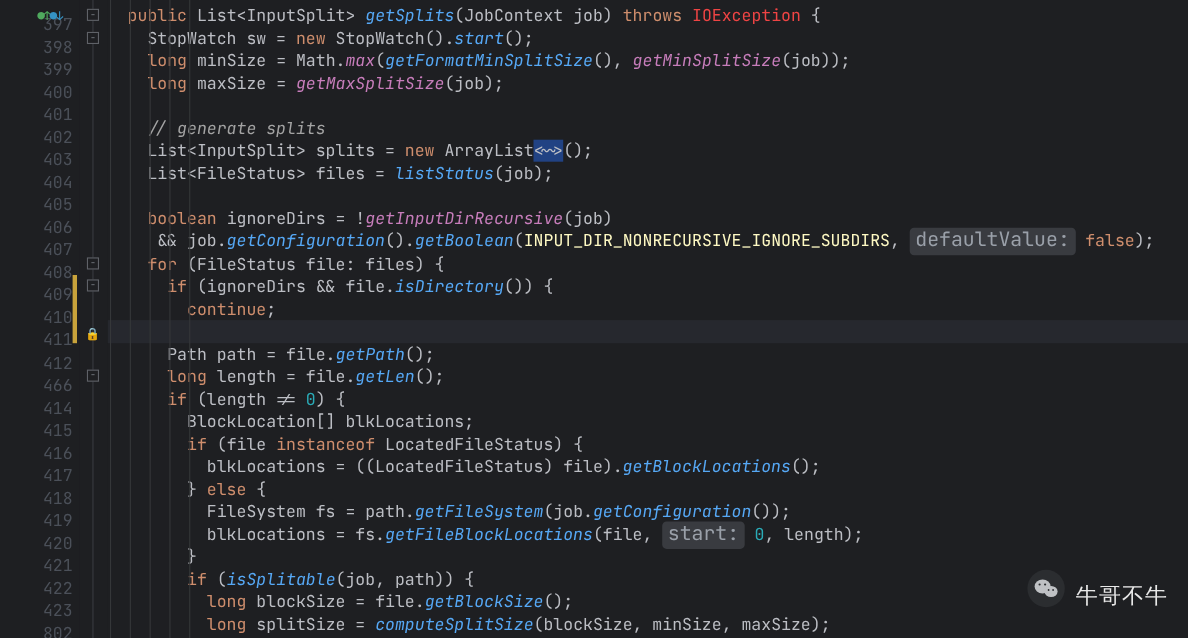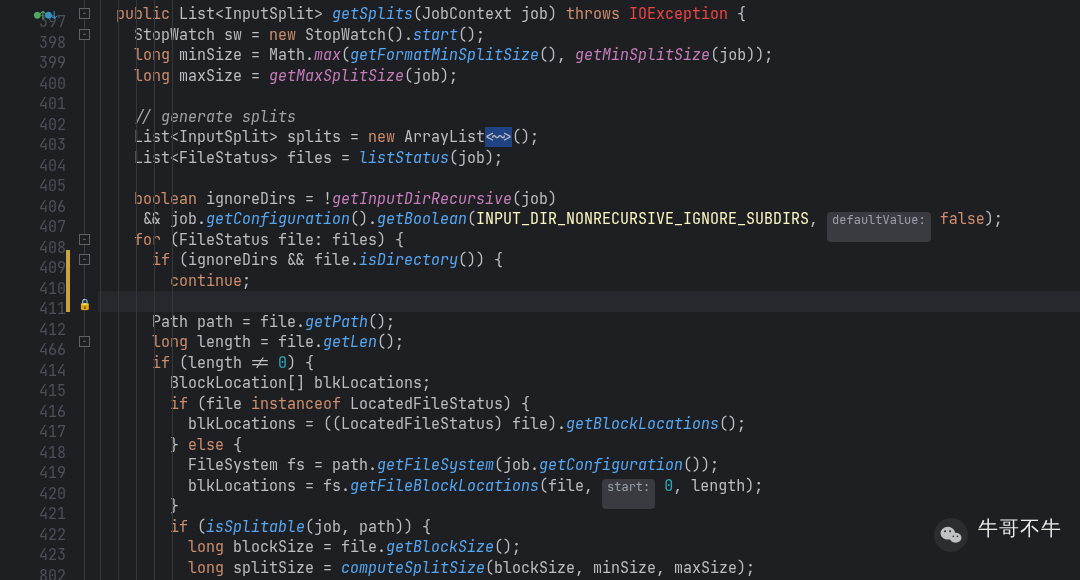--- a/index.html
+++ b/index.html
@@ -106,30 +106,30 @@
   .mtd { color: #56a8f5; font-style: italic; }
   .mtd2 { color: #c77dbb; font-style: italic; text-align: right; }
   .fld { color: #fef9c3; }
   .num { color: #2aacb8; }
   .cmt { color: #a3a3a3; font-style: italic; }
   .hl-sel { background: #214283; color: #bcbec4; }
   .param-hint {
     background: #393b40;
     color: #9aa0a9;
     border-radius: 4px;
-    padding: 0 5px 14px 5px;
-    font-size: 12px;
+    padding: 0 5px 2px 5px;
+    font-size: 18px;
     margin-top: 18px;
   }
   .watermark {
     position: absolute;
     right: 18px;
     bottom: 28px;
     display: flex;
-    align-items: flex-start;
+    align-items: flex-end;
     gap: 10px;
     color: #e8e8e8;
     font-family: sans-serif;
   }
   .wm-circle {
     width: 34px; height: 34px;
     border-radius: 50%;
     background: #2b2d30;
     display: flex; align-items: center; justify-content: center;
   }

